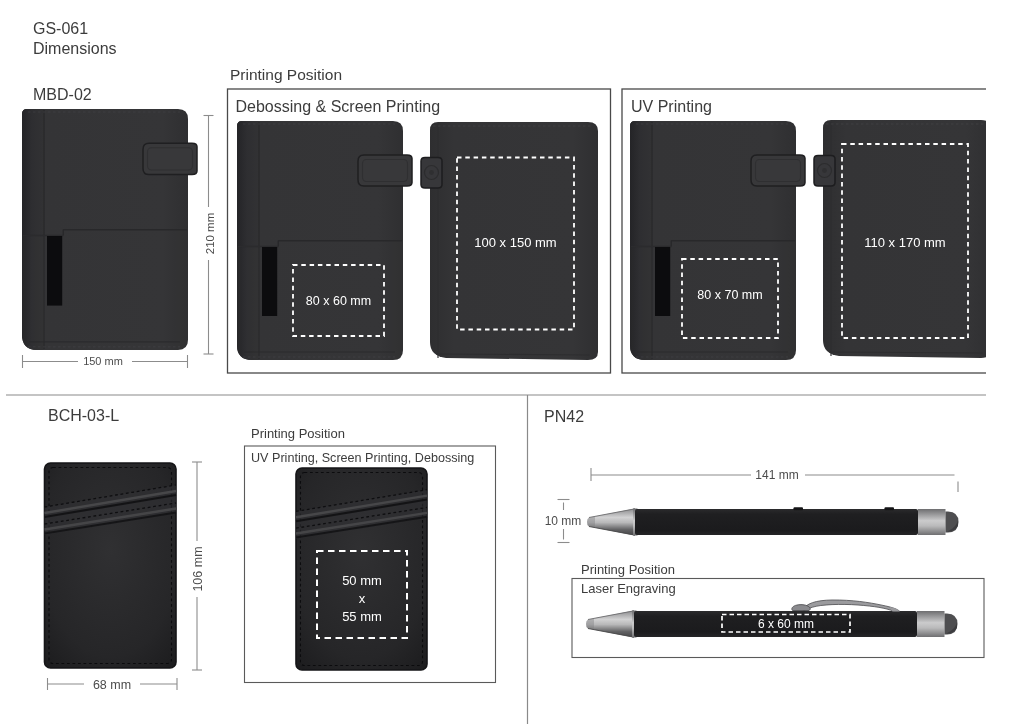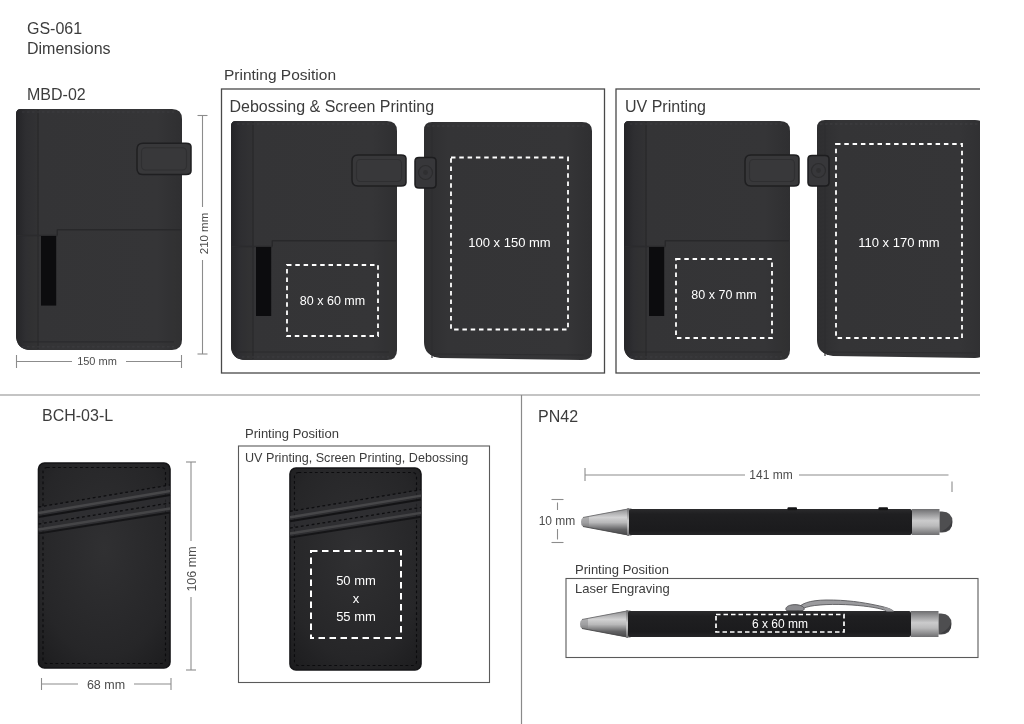--- a/index.html
+++ b/index.html
@@ -1,17 +1,17 @@
 <!DOCTYPE html>
 <html><head>
 <meta charset="utf-8">
 <style>
 html,body{margin:0;padding:0;background:#fff;}
 #page{position:relative;width:980px;height:724px;background:#ffffff;overflow:hidden;
-  font-family:"Liberation Sans", sans-serif;}
+  font-family:"Liberation Sans", sans-serif;margin-left:6px;}
 svg{position:absolute;left:0;top:0;}
 text{font-family:"Liberation Sans", sans-serif;}
 </style>
 </head>
 <body>
 <div id="page">
 <svg width="1024" height="724" viewBox="0 0 1024 724">
 <defs>
   <linearGradient id="coverg" x1="0" y1="0" x2="1" y2="0">
     <stop offset="0" stop-color="#2e2e30"></stop>

